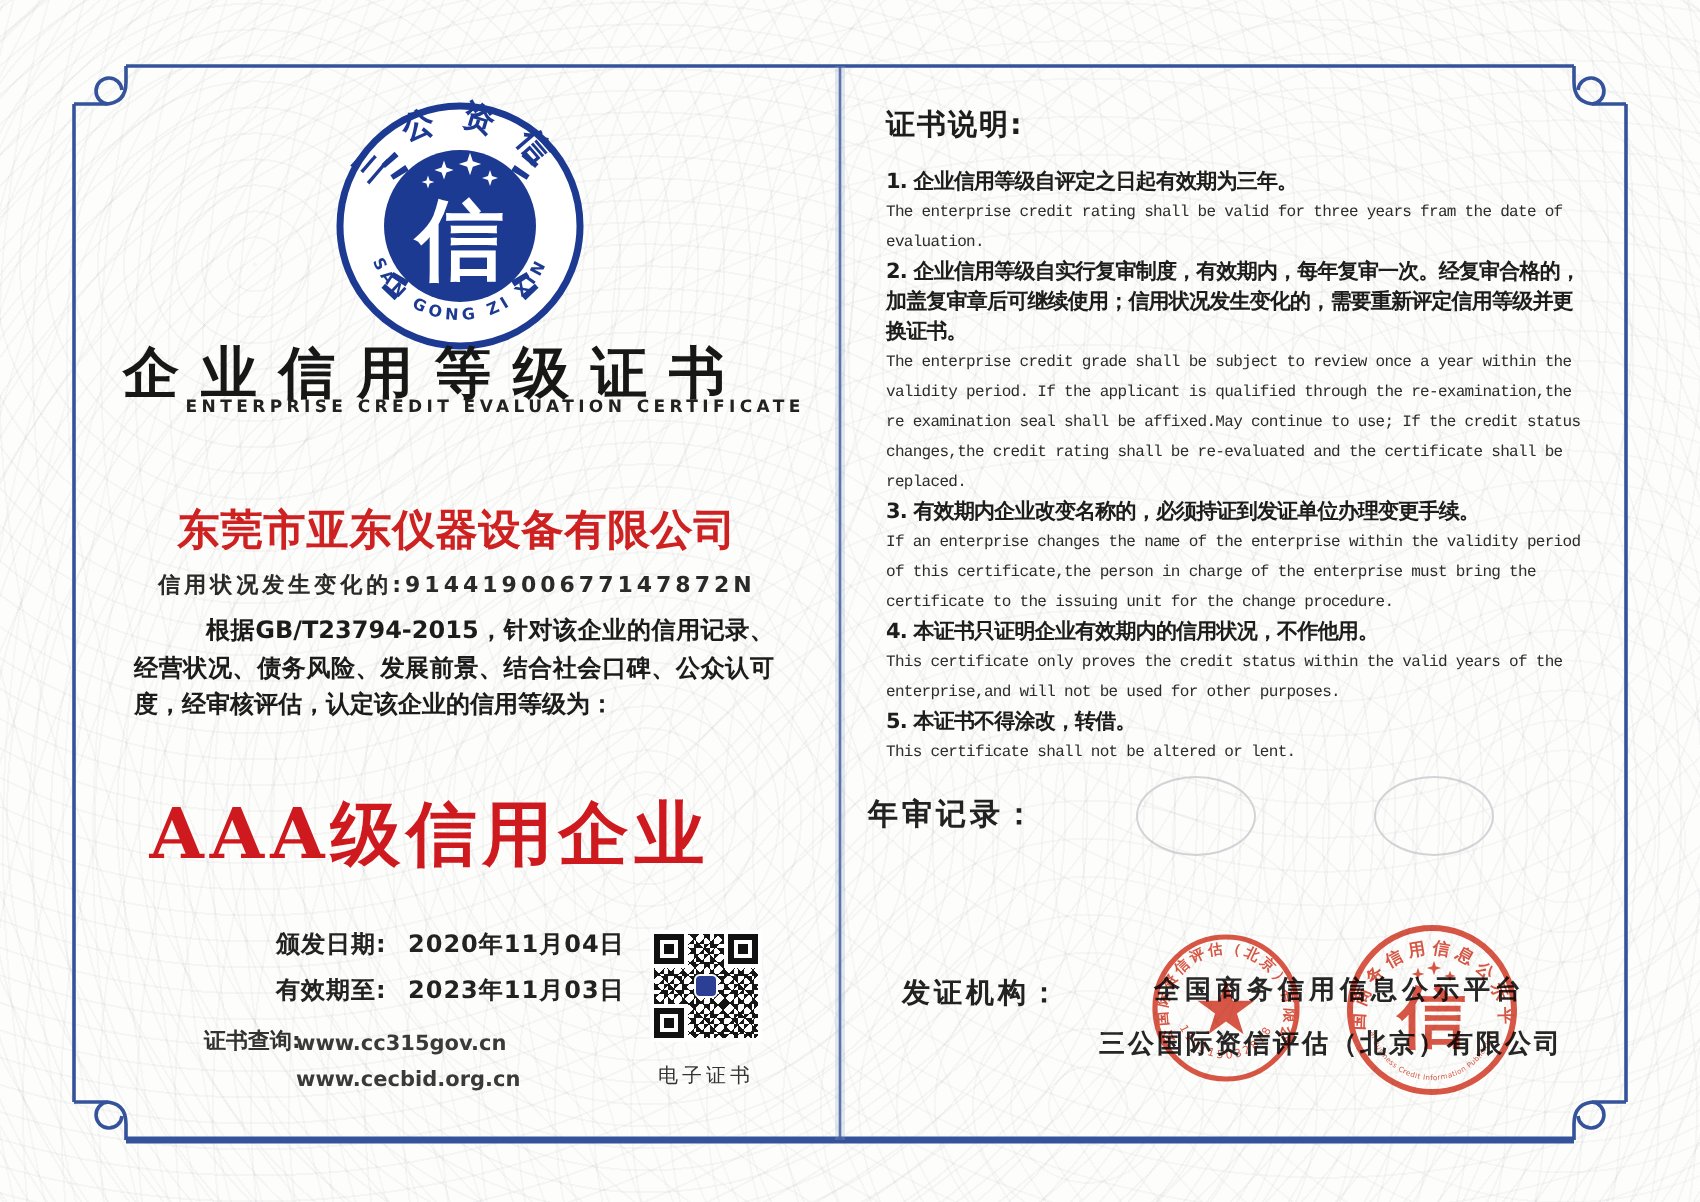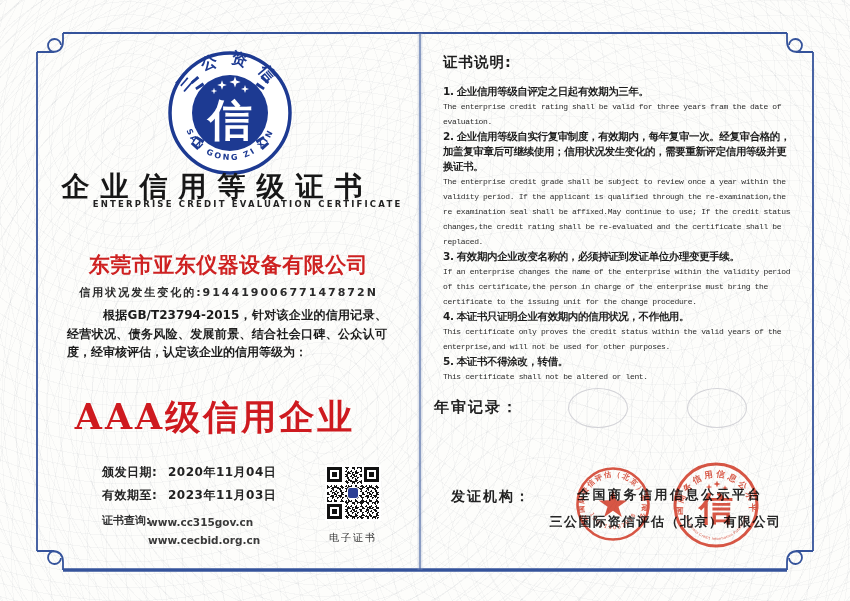--- a/index.html
+++ b/index.html
@@ -52,21 +52,21 @@
     left:67px; top:306px; width:320px;
     font-size:12px; font-weight:bold; color:#1c1c1c;
     line-height:18.5px; text-align:justify; text-indent:36px;
   }
   .grade {
     left:37px; top:374px; width:356px;
     font-family:"DejaVu Serif","Liberation Serif",serif;
     font-size:35px; font-weight:bold; color:#ce1a1f; letter-spacing:3px;margin-top:20px;
   }
   .meta-row { left:102px; font-size:12px; font-weight:bold; color:#222; letter-spacing:0.5px; }
-  .meta-row .lbl { margin-right:6px; }
+  .meta-row .lbl { margin-right:6px;margin-left:36px; }
   .query-lbl { left:102px; top:513px; font-size:11px; font-weight:bold; color:#333; }
   .query-urls { left:148px; top:513px; font-size:10.5px; color:#3a3a3a; line-height:18px; font-weight:600; }
   .qr {
     left:327px; top:467px; width:52px; height:52px; background:#fff;
     background-image:
       linear-gradient(45deg,#151515 26%,transparent 26% 74%,#151515 74%),
       linear-gradient(135deg,#151515 26%,transparent 26% 74%,#151515 74%);
     background-size:7px 7px,5px 5px;
     outline:2px solid #fff;
   }

